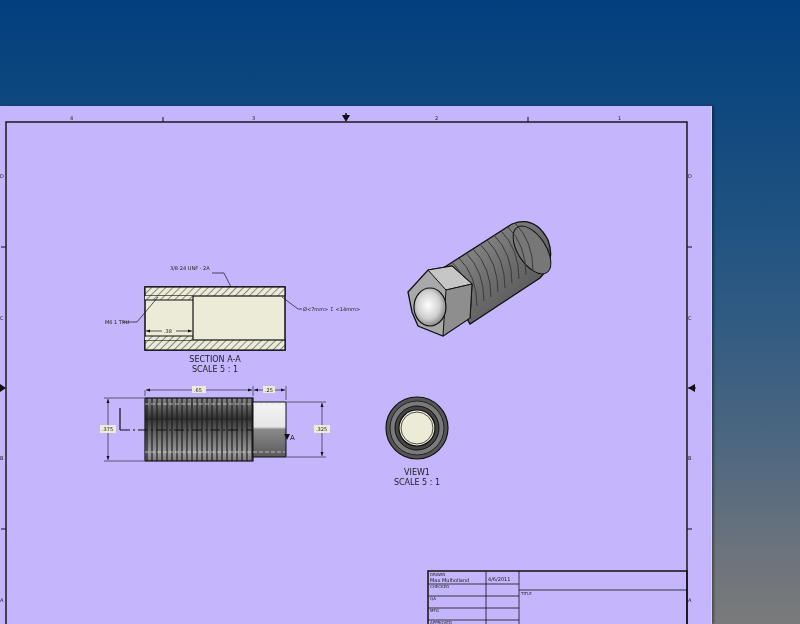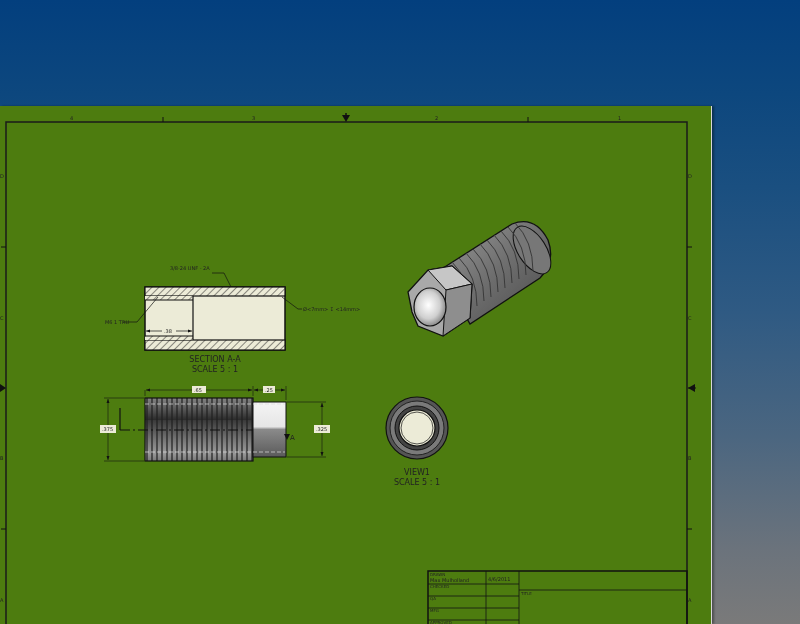--- a/index.html
+++ b/index.html
@@ -3,21 +3,21 @@
 <meta charset="utf-8">
 <style>
   html, body { margin:0; padding:0; }
   body {
     width:800px; height:624px; overflow:hidden; position:relative;
     background: linear-gradient(180deg, #033f7e 0%, #0d477e 15%, #1a4f80 30%, #2f5a83 50%, #4b6680 70%, #6b737c 88%, #7a7a7a 100%);
     font-family: "DejaVu Sans", sans-serif;
   }
   .sheet {
     position:absolute; left:0; top:106px; width:711px; height:518px;
-    background:#4d7c0f;
+    background:#c4b5fd;
     border-right:1px solid #d8d8d8;
     box-shadow: 2px 0 2px rgba(0,0,0,0.35);
   }
   svg { display:block; }
   .txt { font-family:"DejaVu Sans", sans-serif; fill:#222; }
 </style>
 </head>
 <body>
 
 <div class="sheet">

